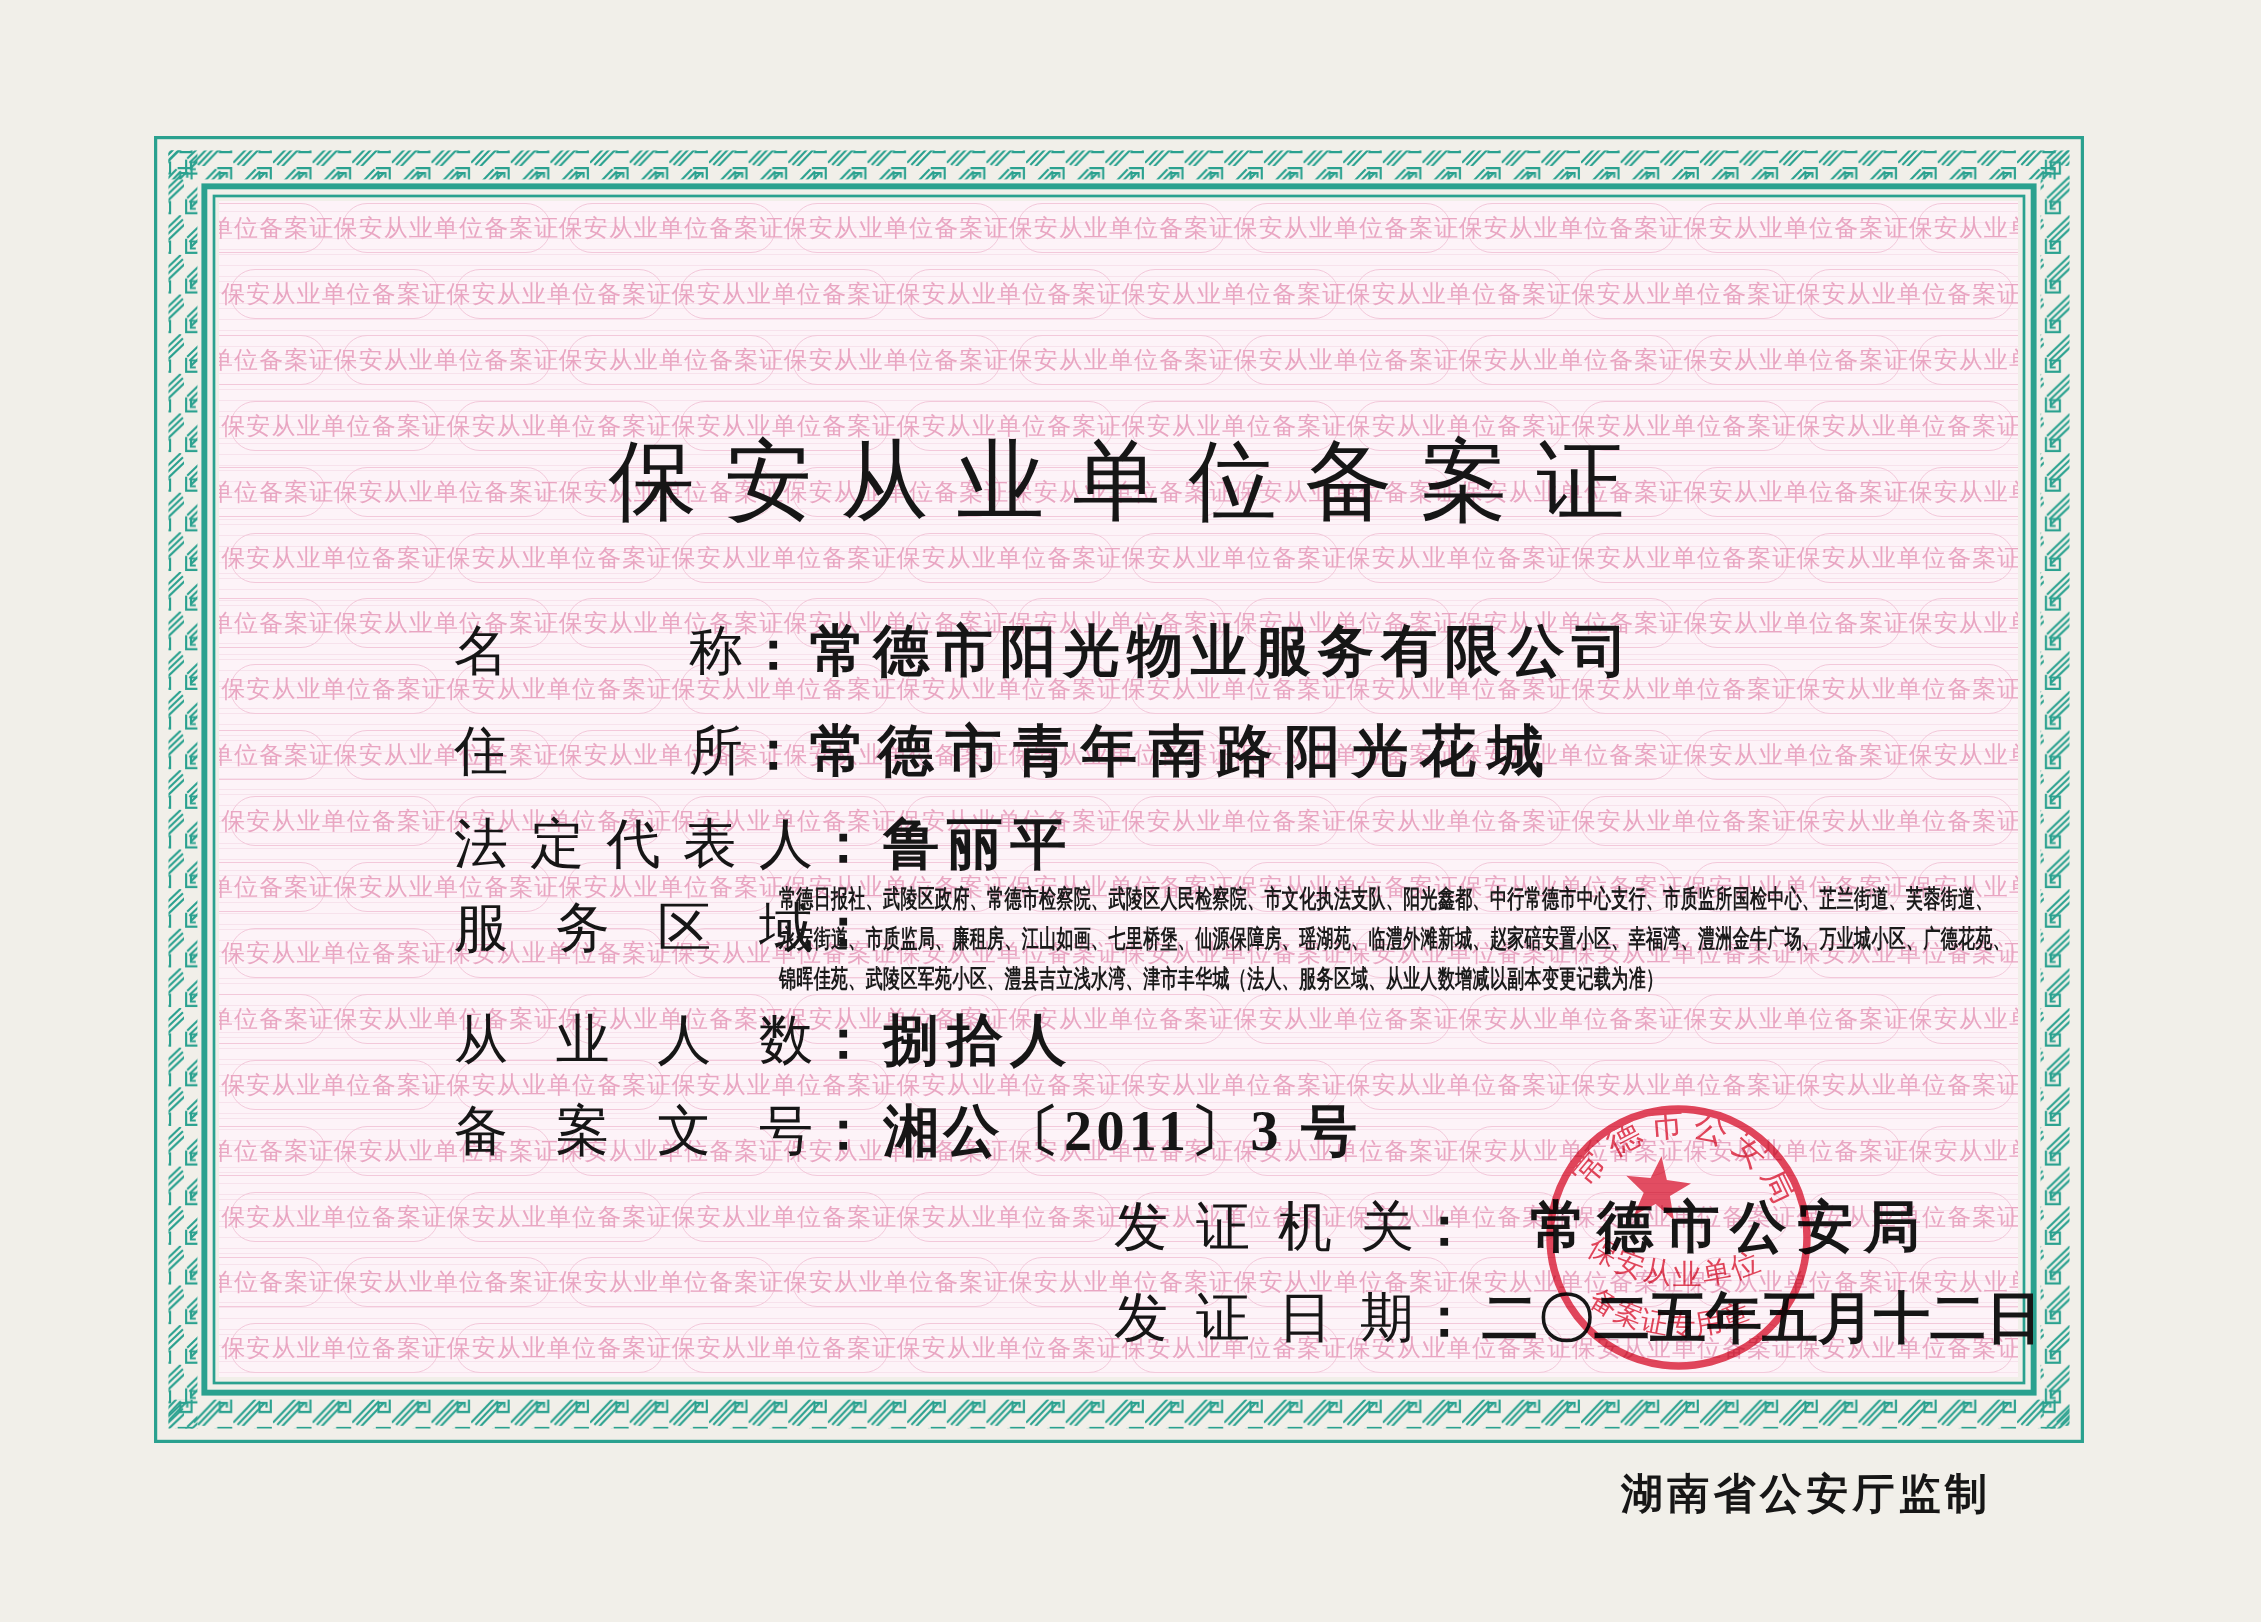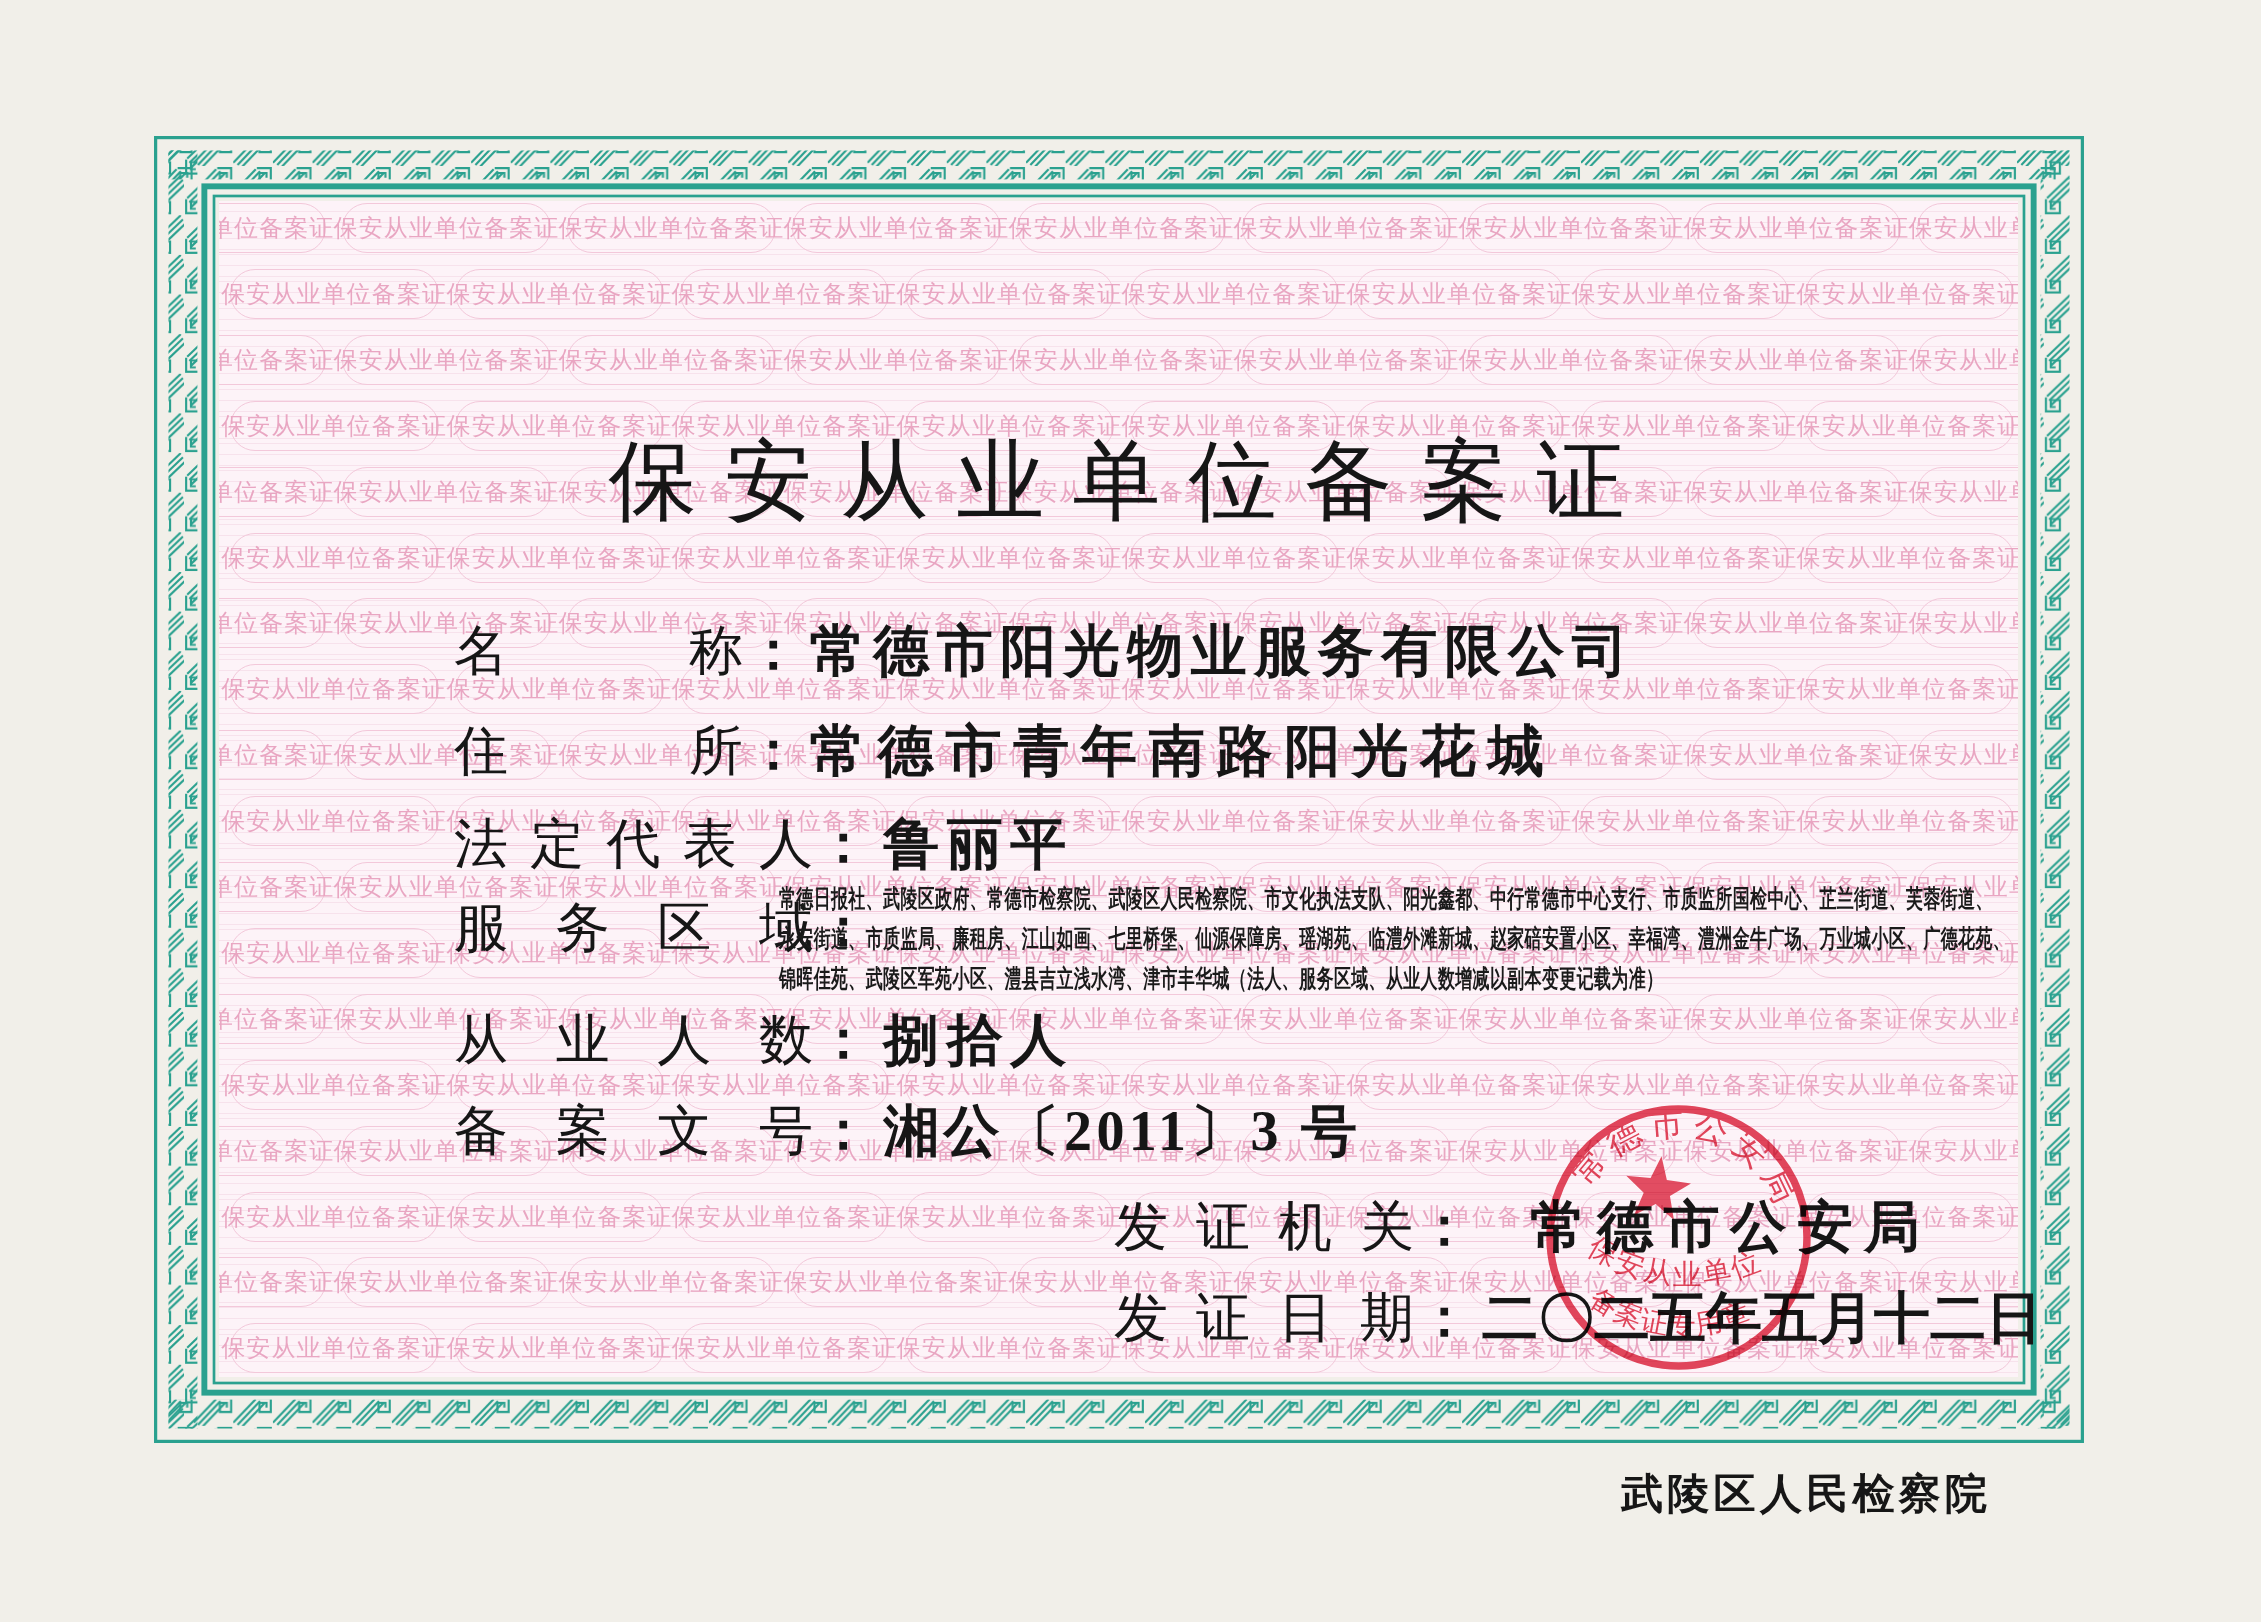--- a/index.html
+++ b/index.html
@@ -327,21 +327,21 @@
         <span>五</span>
         <span>年</span>
         <span>五</span>
         <span>月</span>
         <span>十</span>
         <span>二</span>
         <span>日</span>
       </div>
   </div>
 
-  <div class="txt" id="footer-note">武陵区人民检察院</div>
+  <div class="txt" id="footer-note">湖南省公安厅监制</div>
 
   <div id="seal">
     <svg width="273" height="273" viewBox="0 0 510 510">
       <defs>
         <path id="arcTop" d="M74,196 A 190,190 0 0 1 436,196" fill="none"></path>
         <path id="arcMid" d="M85,302 A 330,330 0 0 0 422,290" fill="none"></path>
         <path id="arcBot" d="M100,396 A 300,300 0 0 0 412,388" fill="none"></path>
       </defs>
       <circle cx="255" cy="255" r="240" fill="none" stroke="#e03a50" stroke-width="14"></circle>
       <polygon fill="#e03a50" fill-opacity="0.95" points="205,108 220.3,151 265.9,152.2 229.7,180 242.6,223.8 205,198 167.4,223.8 180.3,180 144.1,152.2 189.7,151"></polygon>

